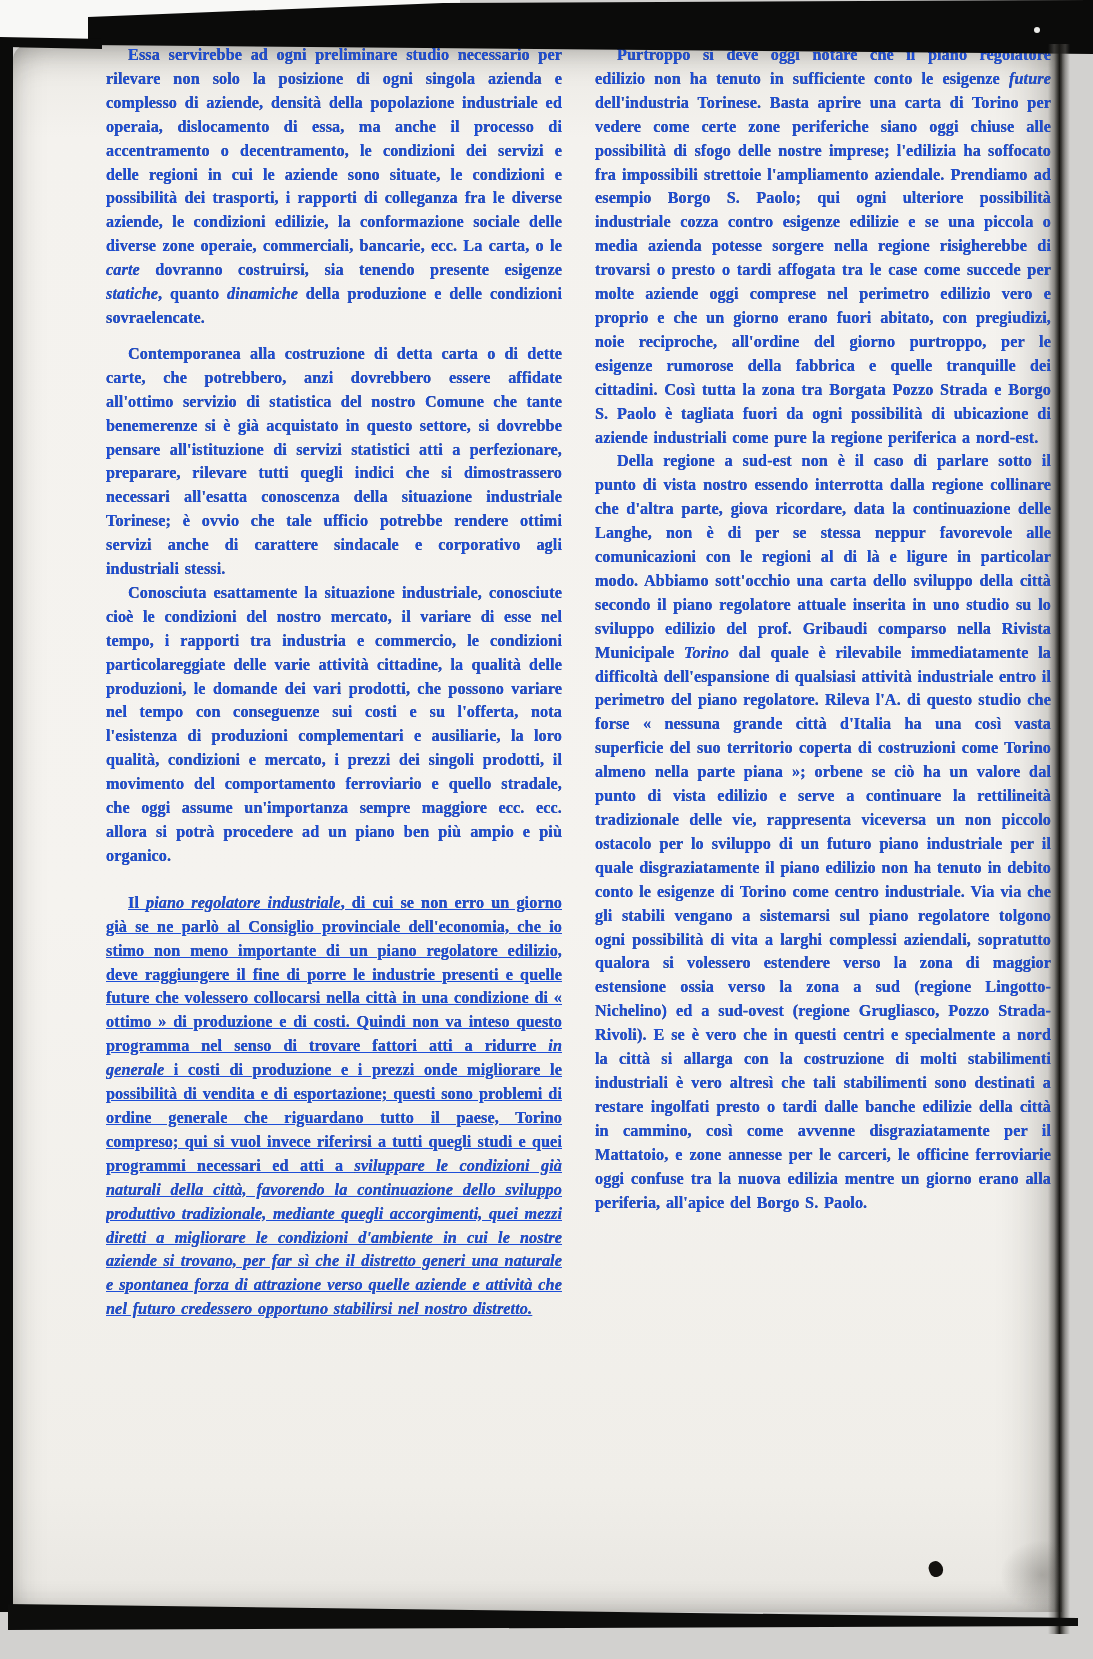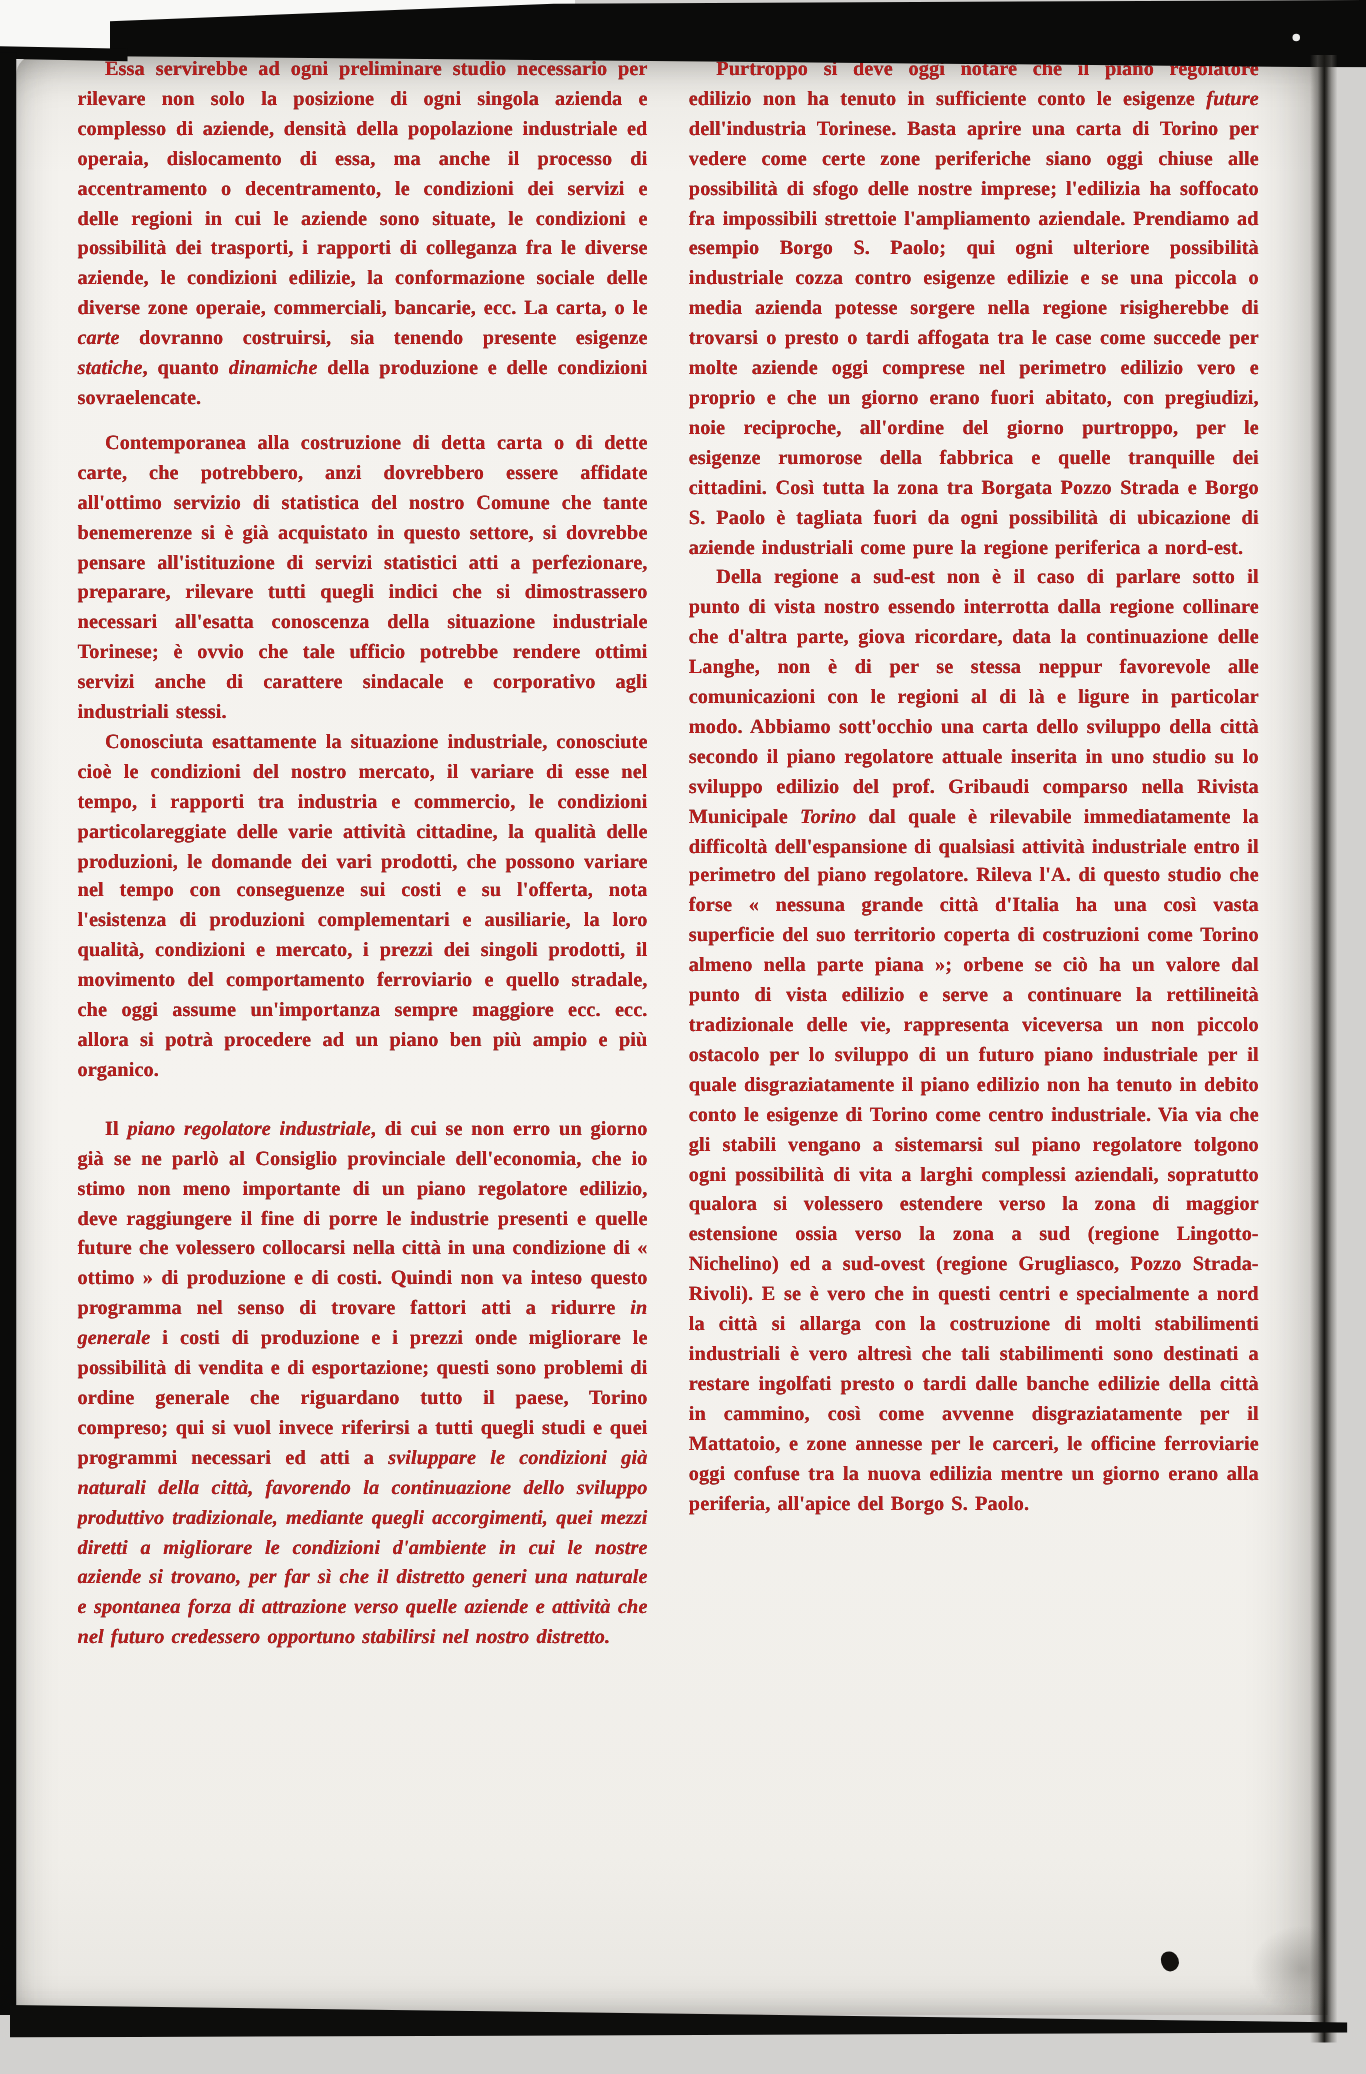--- a/index.html
+++ b/index.html
@@ -59,30 +59,31 @@
     background:#ececea;border-radius:50%;z-index:6;
   }
   .smudge-bottom-right{
     position:absolute;left:1000px;top:1540px;width:60px;height:70px;
     background:radial-gradient(ellipse at 70% 50%,rgba(70,68,64,.28),rgba(70,68,64,0) 70%);
     z-index:5;
   }
   
   .column{
     position:absolute;top:44px;width:456px;height:1456px;overflow:hidden;
-    color:#b91c1c;font-size:16.2px;line-height:23.9px;font-weight:700;
+    color:#1d4ed8;font-size:16.2px;line-height:23.9px;font-weight:700;
     text-align:justify;letter-spacing:.1px;word-spacing:1.5px;
     text-shadow:0 0 .5px rgba(25,22,18,.85);
     z-index:3;
+    margin-left:44px;
   }
   .column-left{left:62px;}
   .column-right{left:551px;}
   .para{margin:0;text-indent:22px;}
   .para.gap-s{margin-top:12px;}
-  .para.gap-l{margin-top:23px;}
+  .para.gap-l{margin-top:23px;text-decoration:underline;}
   .it{font-style:italic;}
 </style>
 </head>
 <body>
 
 <div class="corner-white"></div>
 <div class="page"></div>
 <div class="band-top-black"></div>
 <div class="nub-left-black"></div>
 <div class="strip-left-black"></div>

